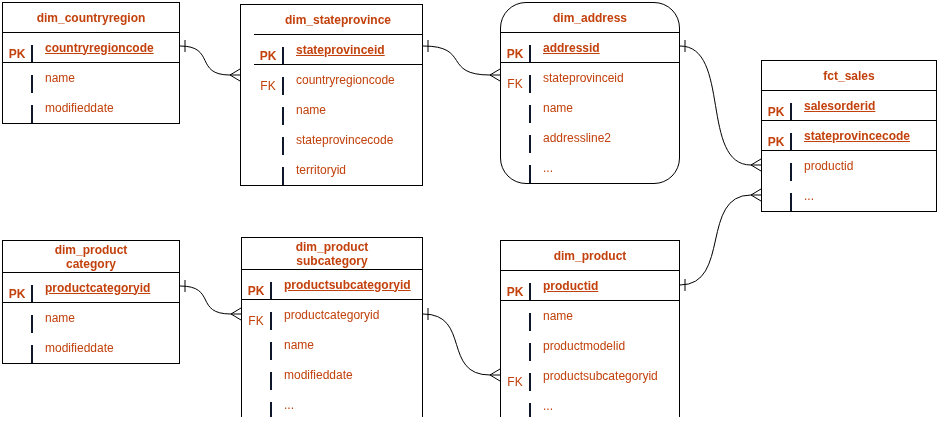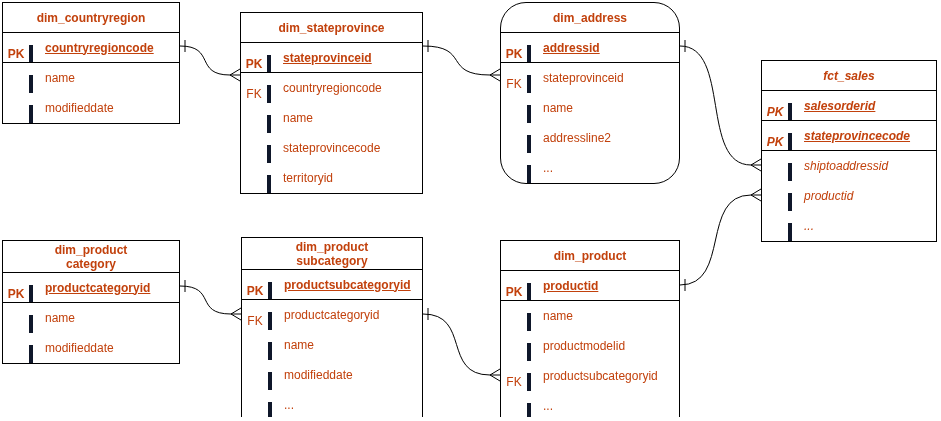--- a/index.html
+++ b/index.html
@@ -31,21 +31,21 @@
   }
   .er-row {
     display: flex;
     align-items: stretch;
     height: 30px;
   }
   .er-row.key { border-bottom: 1px solid #000000; }
   .er-gutter {
     flex: 0 0 30px;
     width: 30px;
-    border-right: 4px solid #0f172a;
+    border-right: 2px solid #0f172a;
     display: flex;
     align-items: center;
     justify-content: center;
     margin-top: 12px;
   }
   .er-fname {
     flex: 1;
     display: flex;
     align-items: center;
     padding-left: 12px;
@@ -74,21 +74,21 @@
       </div>
       <div class="er-row body">
         <span class="er-gutter"></span>
         <span class="er-fname">name</span>
       </div>
       <div class="er-row body">
         <span class="er-gutter"></span>
         <span class="er-fname">modifieddate</span>
       </div>
     </div>
-    <div class="er-table" style="left: 240px; top: 12px; width: 183px;">
+    <div class="er-table" style="left: 240px; top: 4px; width: 183px; padding-left: 13px;">
       <div class="er-title" style="height: 30px;">dim_stateprovince</div>
       <div class="er-row key">
         <span class="er-gutter">PK</span>
         <span class="er-fname">stateprovinceid</span>
       </div>
       <div class="er-row body">
         <span class="er-gutter">FK</span>
         <span class="er-fname">countryregioncode</span>
       </div>
       <div class="er-row body">
@@ -120,33 +120,29 @@
       </div>
       <div class="er-row body">
         <span class="er-gutter"></span>
         <span class="er-fname">addressline2</span>
       </div>
       <div class="er-row body">
         <span class="er-gutter"></span>
         <span class="er-fname">...</span>
       </div>
     </div>
-    <div class="er-table" style="left: 761px; top: 60px; width: 176px; font-style: italic;">
+    <div class="er-table" style="left: 761px; top: 60px; width: 176px;">
       <div class="er-title" style="height: 30px;">fct_sales</div>
       <div class="er-row key">
         <span class="er-gutter">PK</span>
         <span class="er-fname">salesorderid</span>
       </div>
       <div class="er-row key">
         <span class="er-gutter">PK</span>
         <span class="er-fname">stateprovincecode</span>
-      </div>
-      <div class="er-row body">
-        <span class="er-gutter"></span>
-        <span class="er-fname">shiptoaddressid</span>
       </div>
       <div class="er-row body">
         <span class="er-gutter"></span>
         <span class="er-fname">productid</span>
       </div>
       <div class="er-row body">
         <span class="er-gutter"></span>
         <span class="er-fname">...</span>
       </div>
     </div>

